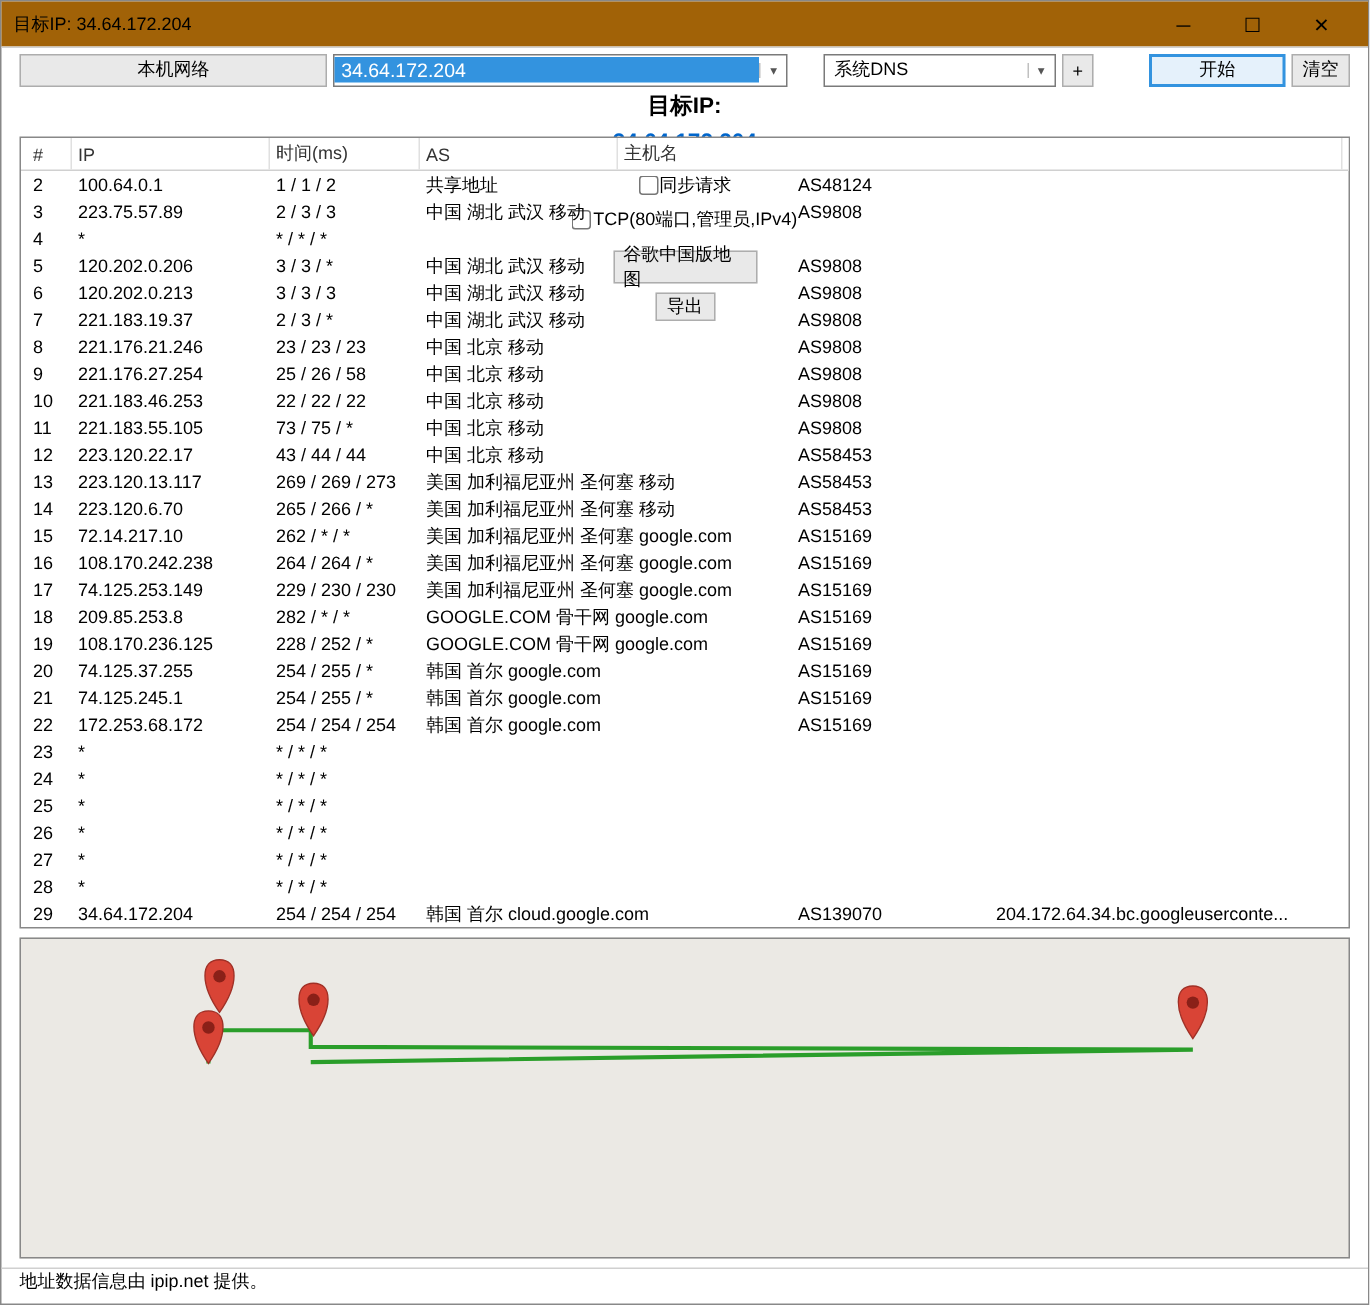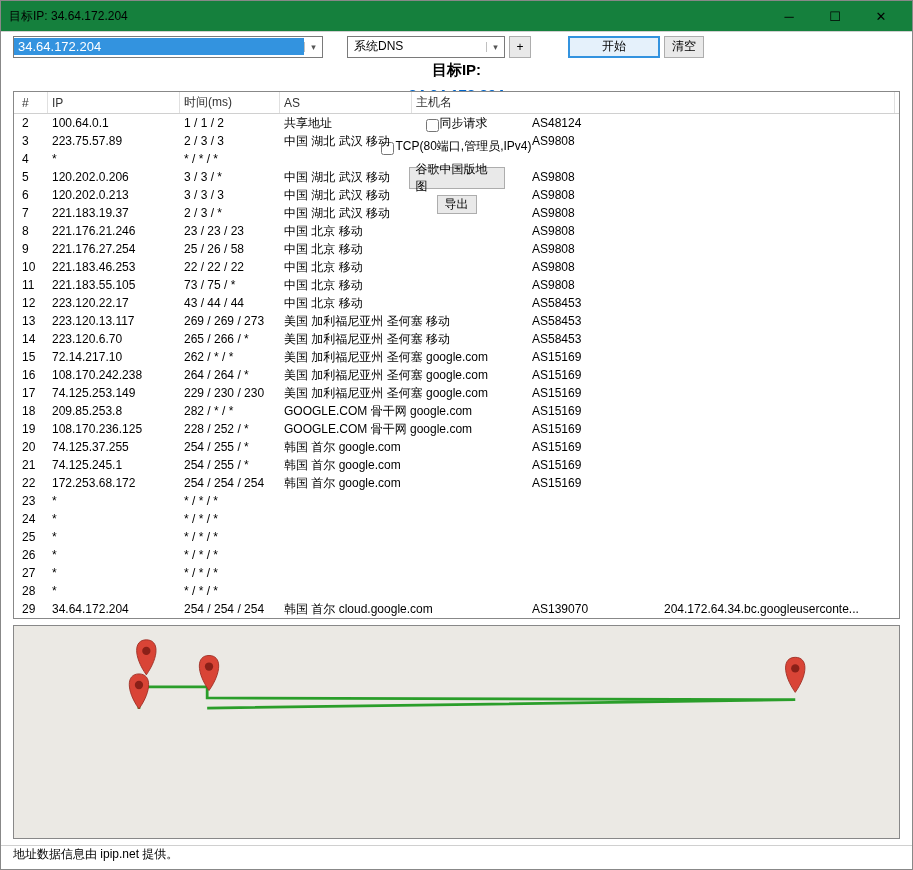--- a/index.html
+++ b/index.html
@@ -1,39 +1,39 @@
 <!DOCTYPE html>
 <html><head>
 <meta charset="utf-8">
 <style>
 * { box-sizing: border-box; margin: 0; padding: 0; }
 body { font-family: "Microsoft YaHei", "Segoe UI", sans-serif; font-size: 12px; background: #fff; }
 .window { width: 913px; height: 870px; border: 1px solid #888; display: flex; flex-direction: column; background: #fff; }
-.titlebar { height: 30px; display: flex; align-items: center; padding: 0 8px; background: #15803d; }
+.titlebar { height: 30px; display: flex; align-items: center; padding: 0 8px; background: #a16207; }
 .titlebar .title { flex: 1; font-size: 12px; }
 .winbtns { display: flex; }
 .winbtn { width: 46px; height: 30px; display: flex; align-items: center; justify-content: center; cursor: pointer; font-size: 13px; }
 .toolbar { height: 30px; display: flex; align-items: center; padding: 4px 12px; gap: 4px; border-top: 1px solid #d0d0d0; }
 .btn { height: 22px; border: 1px solid #adadad; background: #e9e9e9; display: flex; align-items: center; justify-content: center; cursor: pointer; font-size: 12px; padding: 0 6px; }
 .btn.local { width: 210px; }
 .btn.start { width: 92px; border: 2px solid #3393df; background: #e5f1fb; margin-left: 33px; }
 .btn.clear, .btn.export { width: 40px; }
 .btn.map { width: 96px; }
 .btn.plus { width: 22px; }
 .combo { height: 22px; border: 1px solid #7a7a7a; display: flex; align-items: center; background: #fff; }
 .combo.ip { width: 310px; }
 .combo.ip .val { background: #3393df; color: #fff; padding: 1px 4px; flex: 1; font-size: 13px; }
 .combo.dns { width: 158px; margin-left: 20px; }
 .combo.dns .val { flex: 1; padding: 0 6px; }
 .combo .arrow { width: 18px; text-align: center; border-left: 1px solid #c0c0c0; font-size: 9px; color: #555; }
 .toolbar2 { height: 28px; display: flex; align-items: center; padding: 0 12px; gap: 6px; flex-direction: column; }
 .target-label { font-size: 15px; font-weight: bold; }
 .target-ip { color: #0066cc; text-decoration: underline; font-size: 15px; font-weight: bold; cursor: pointer; }
 .spacer { flex: 1; }
-.chk { display: flex; align-items: flex-end; gap: 1px; font-size: 12px; }
+.chk { display: flex; align-items: center; gap: 1px; font-size: 12px; }
 .chk input { width: 13px; height: 13px; }
 .table-wrap { flex: 0 0 auto; border: 1px solid #888; margin: 2px 12px 6px 12px; }
 .thead, .trow { display: flex; align-items: center; height: 18px; padding: 0 4px; }
 .thead { height: 22px; border-bottom: 1px solid #d0d0d0; background: #fff; }
 .thead .col { border-right: 1px solid #e0e0e0; height: 100%; display: flex; align-items: center; padding: 0 4px; color: #333; }
 .trow .col { padding: 0 4px; white-space: nowrap; overflow: hidden; text-overflow: ellipsis; }
 .c-idx { width: 30px; }
 .c-ip { width: 132px; }
 .c-time { width: 100px; }
 .c-addr { width: 248px; }
@@ -51,20 +51,21 @@
   <div class="titlebar">
     <span class="title">目标IP: 34.64.172.204</span>
     <div class="winbtns">
       <div class="winbtn">─</div>
       <div class="winbtn">☐</div>
       <div class="winbtn close">✕</div>
     </div>
   </div>
 
   <div class="toolbar">
+    <div class="btn local">本机网络</div>
     <div class="combo ip">
       <span class="val">34.64.172.204</span>
       <span class="arrow">▾</span>
     </div>
     <div class="combo dns">
       <span class="val">系统DNS</span>
       <span class="arrow">▾</span>
     </div>
     <div class="btn plus">+</div>
     <div class="btn start">开始</div>

